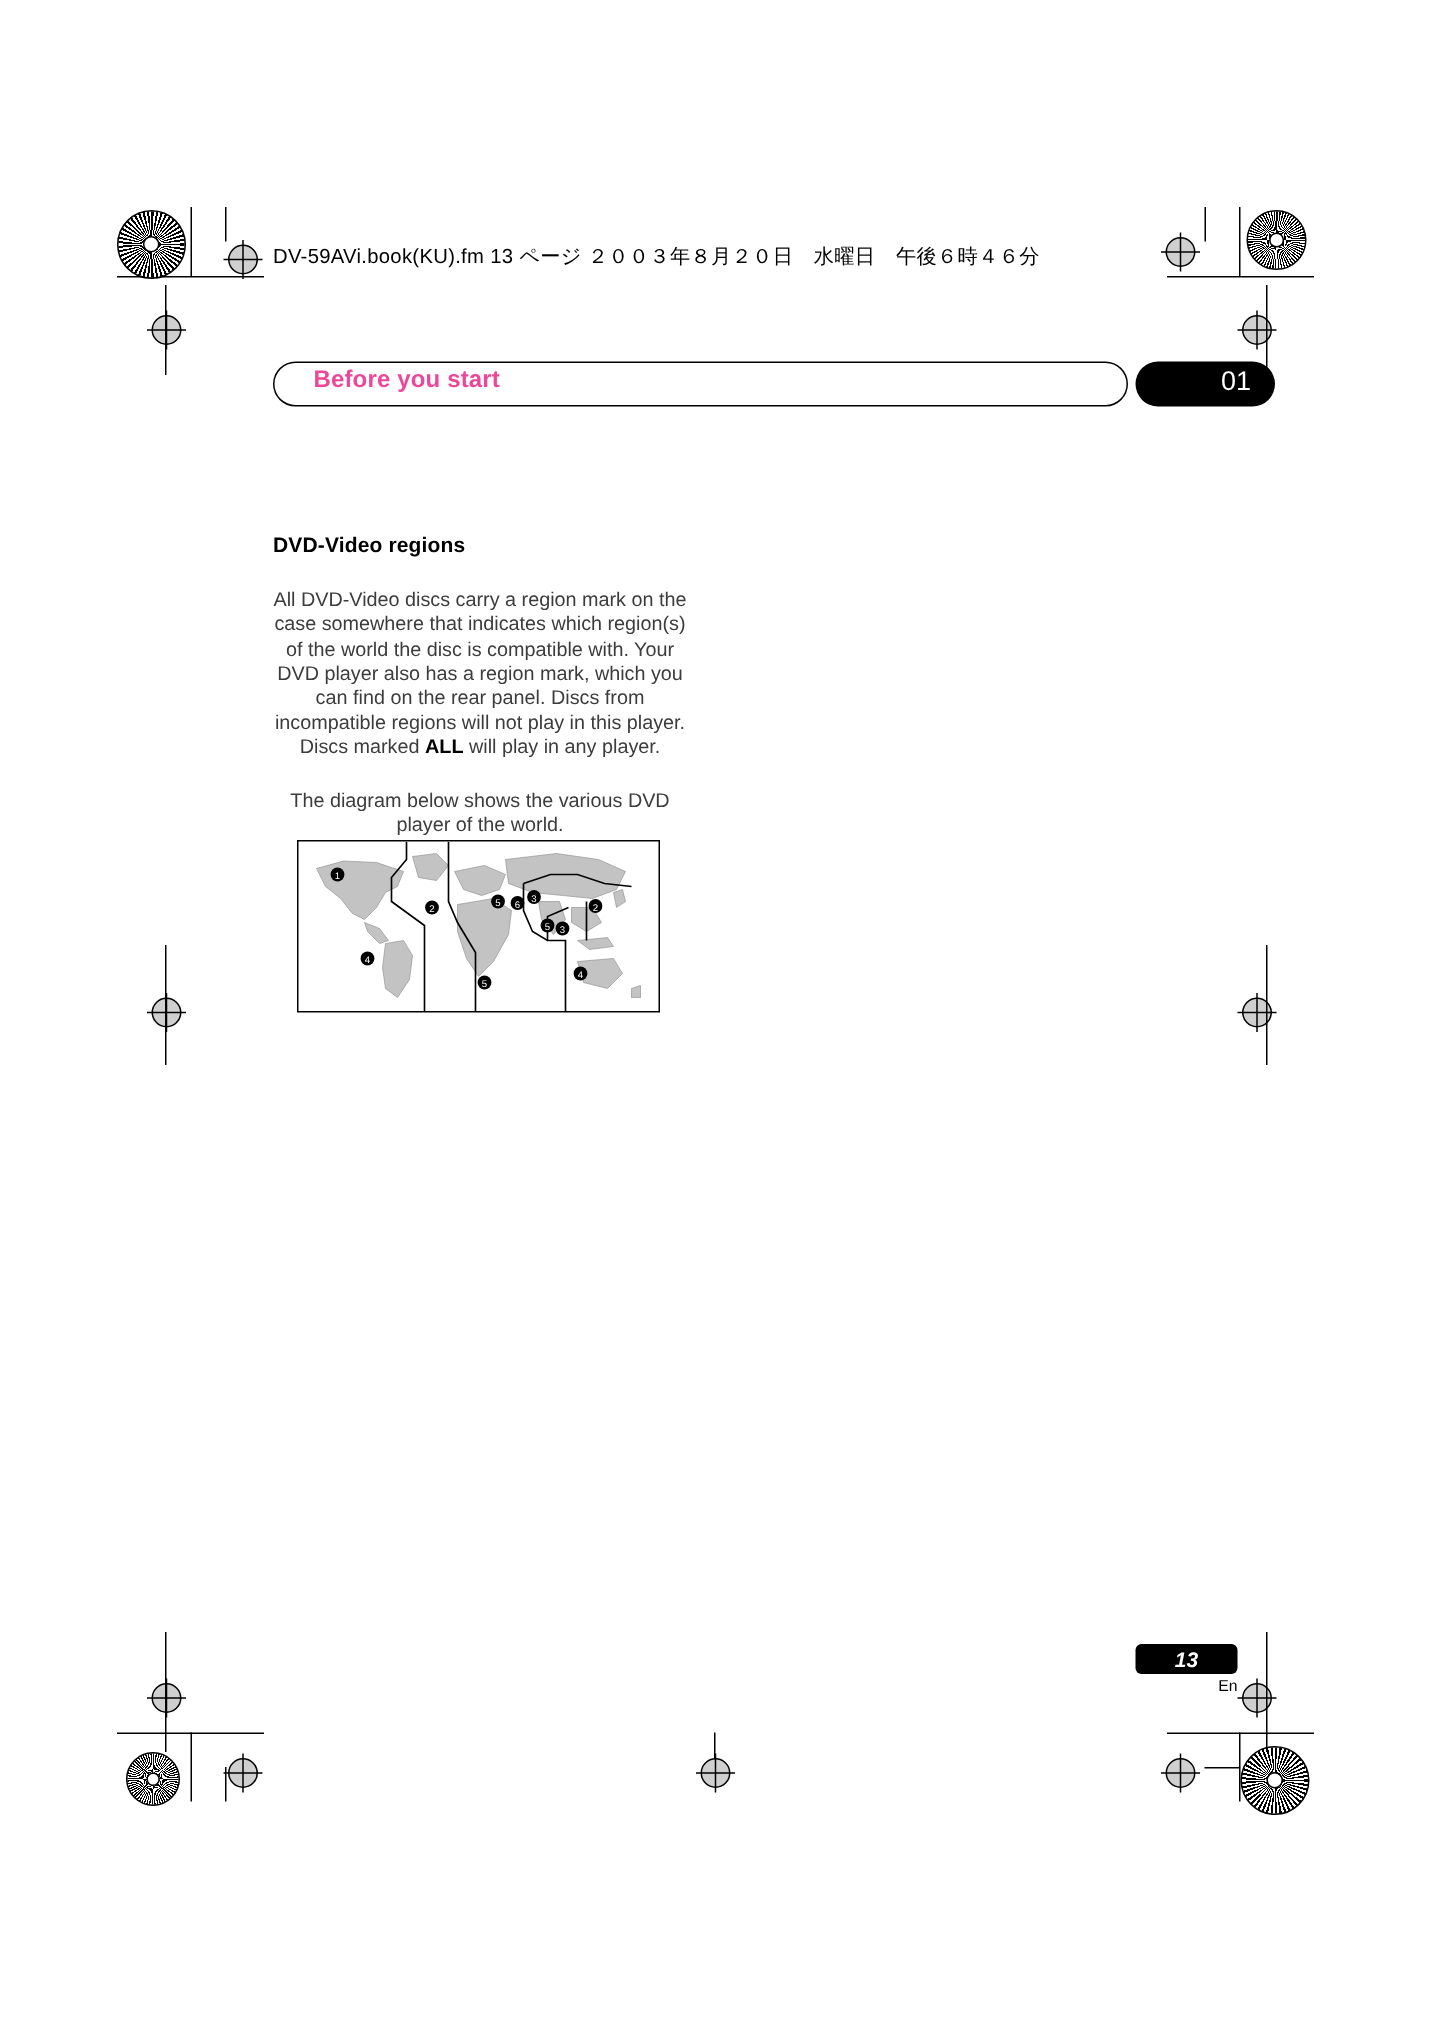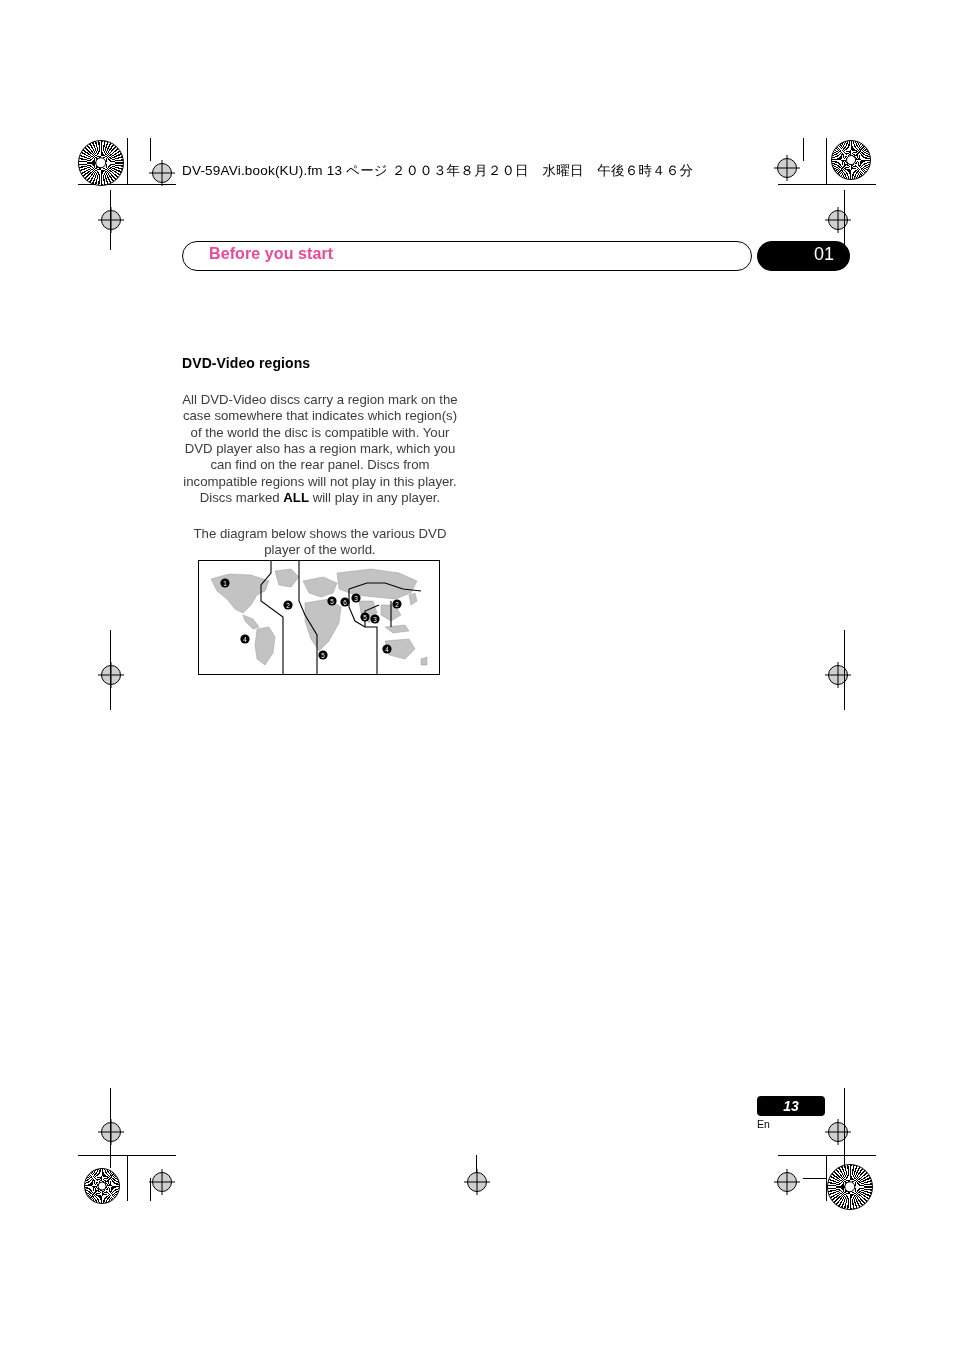--- a/index.html
+++ b/index.html
@@ -185,21 +185,21 @@
     font-size: 14px;
     font-weight: bold;
     color: #fff;
     font-style: italic;
   }
   .page-lang {
     position: absolute;
     left: 757px;
     top: 1118px;
     width: 68px;
-    text-align: left;
+    text-align: right;
     font-size: 10.5px;
     color: #000;
   }
 </style>
 </head>
 <body>
 
 <div class="crop-line" style="left:127px; top:138px; width:1px; height:46px;"></div>
 <div class="crop-line" style="left:78px; top:184px; width:98px; height:1px;"></div>
 <div class="crop-line" style="left:150px; top:138px; width:1px; height:23px;"></div>

